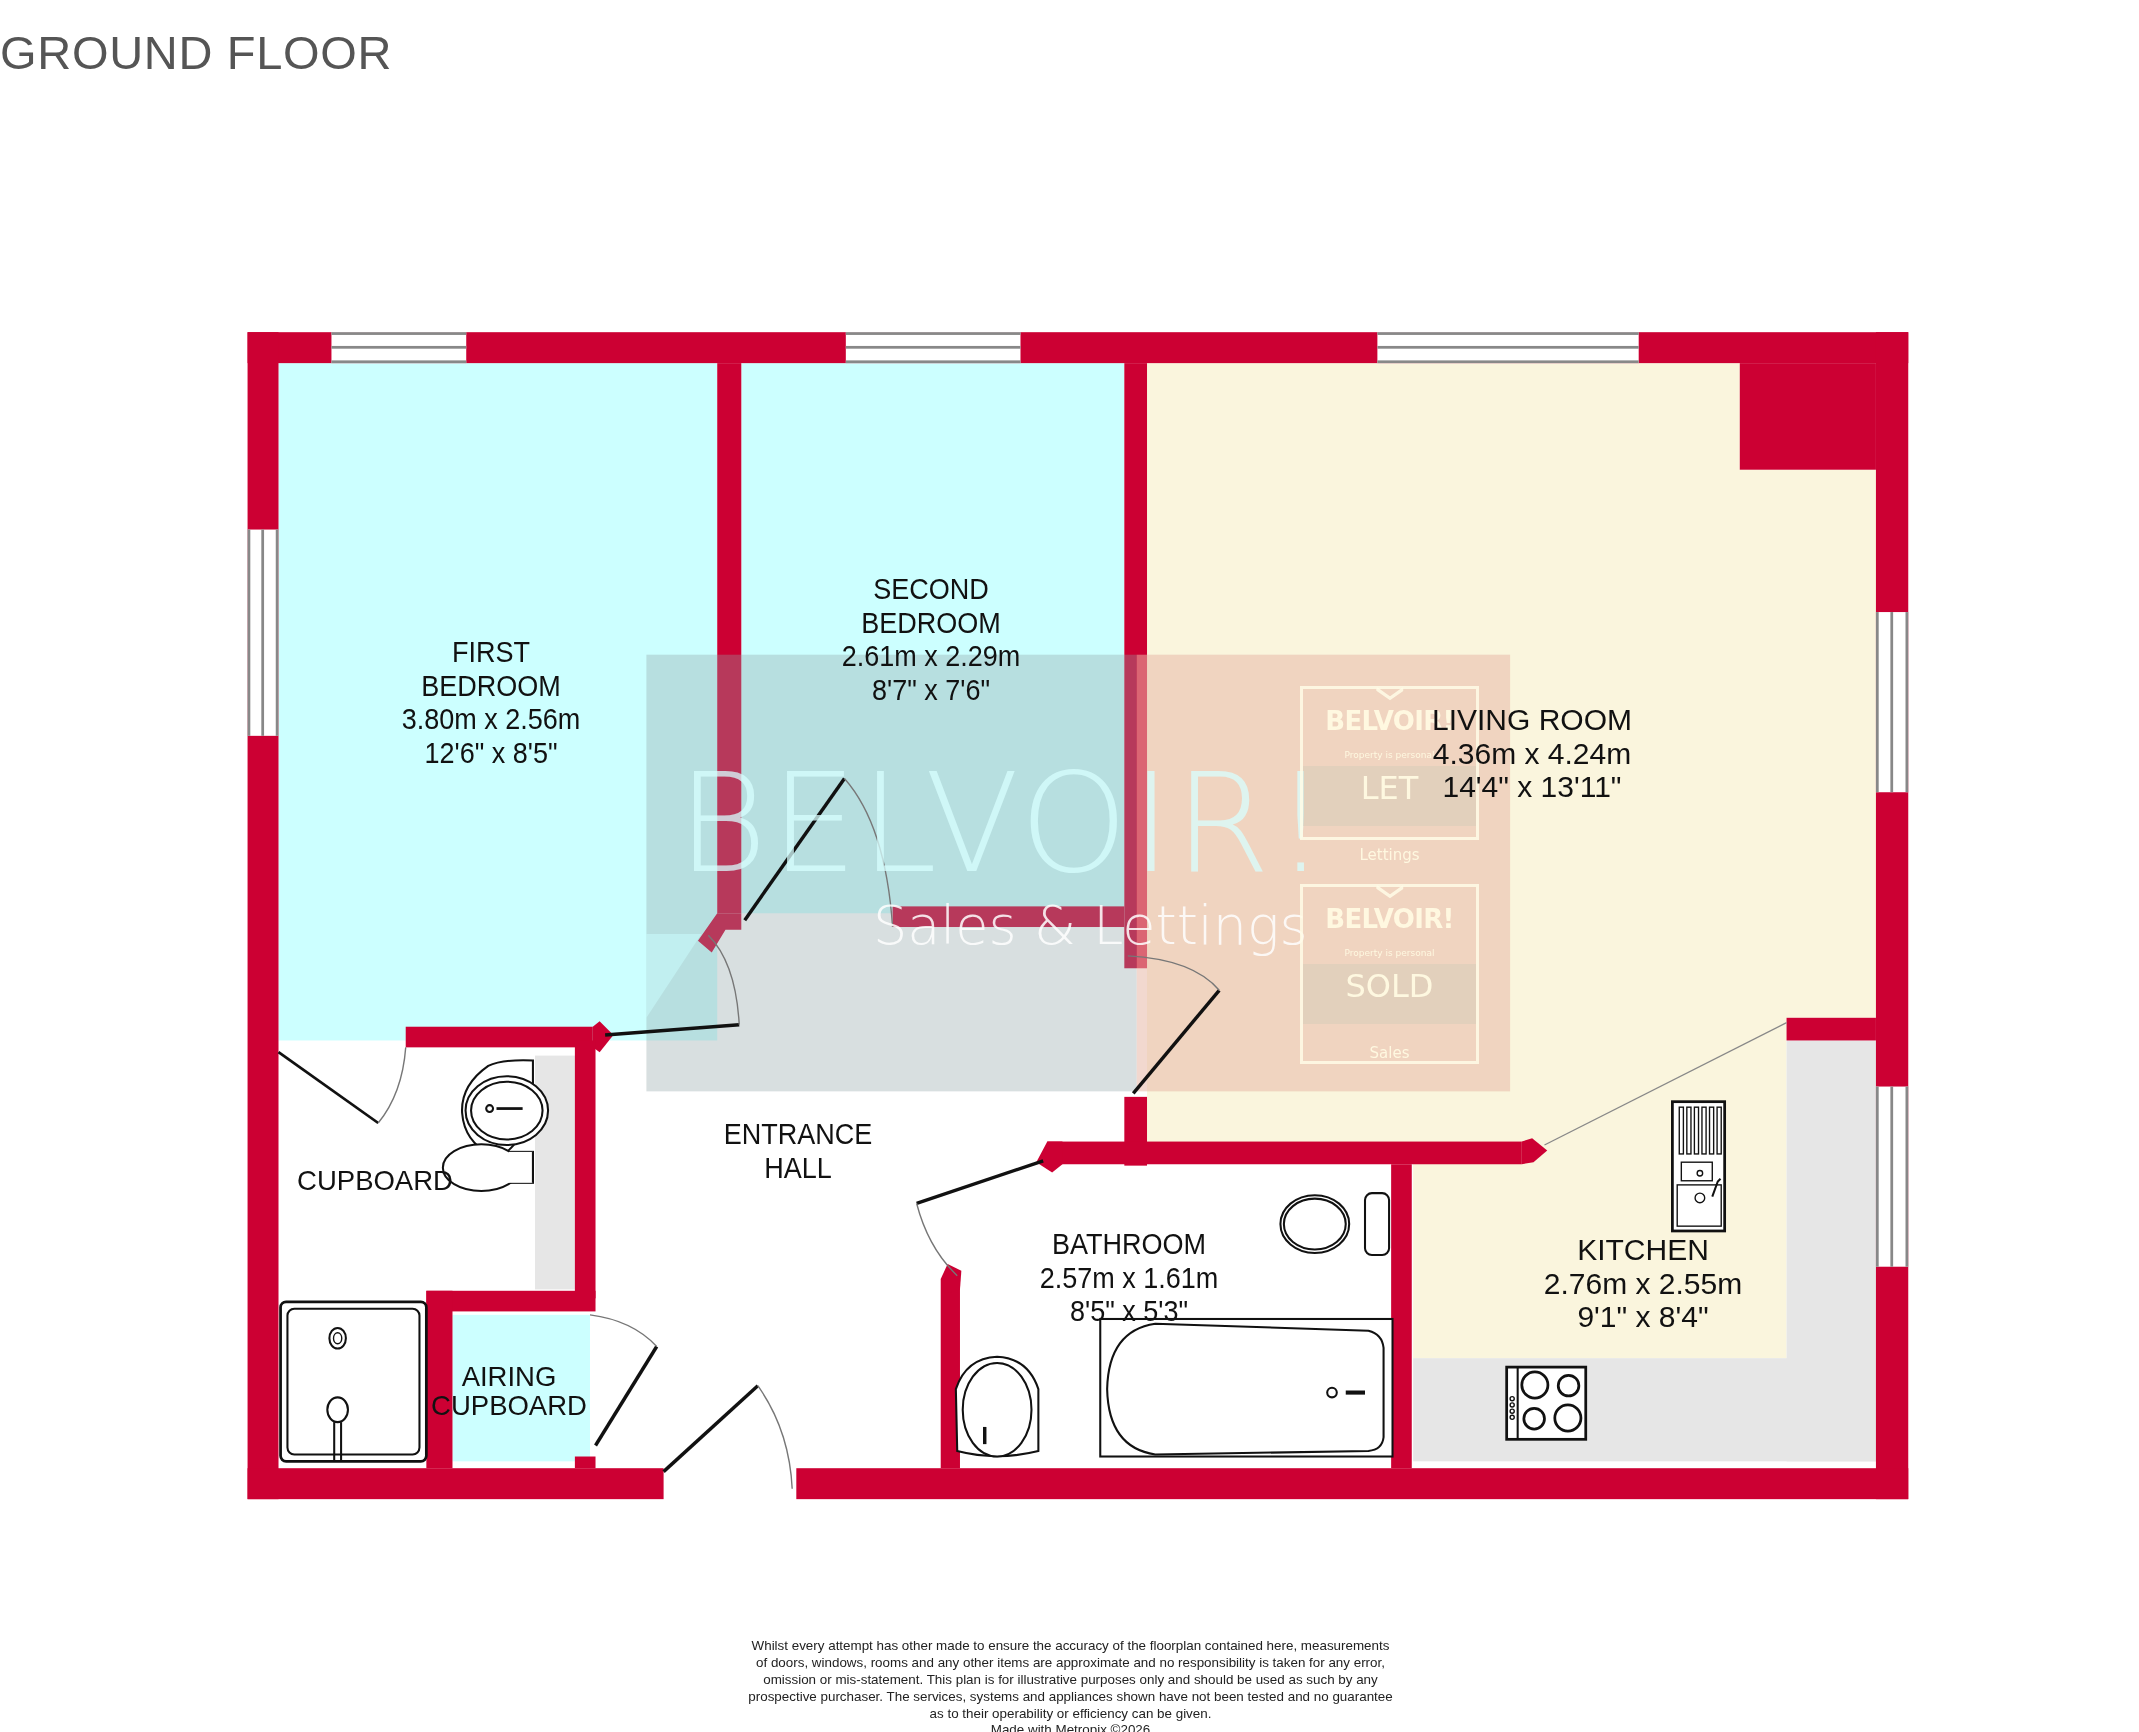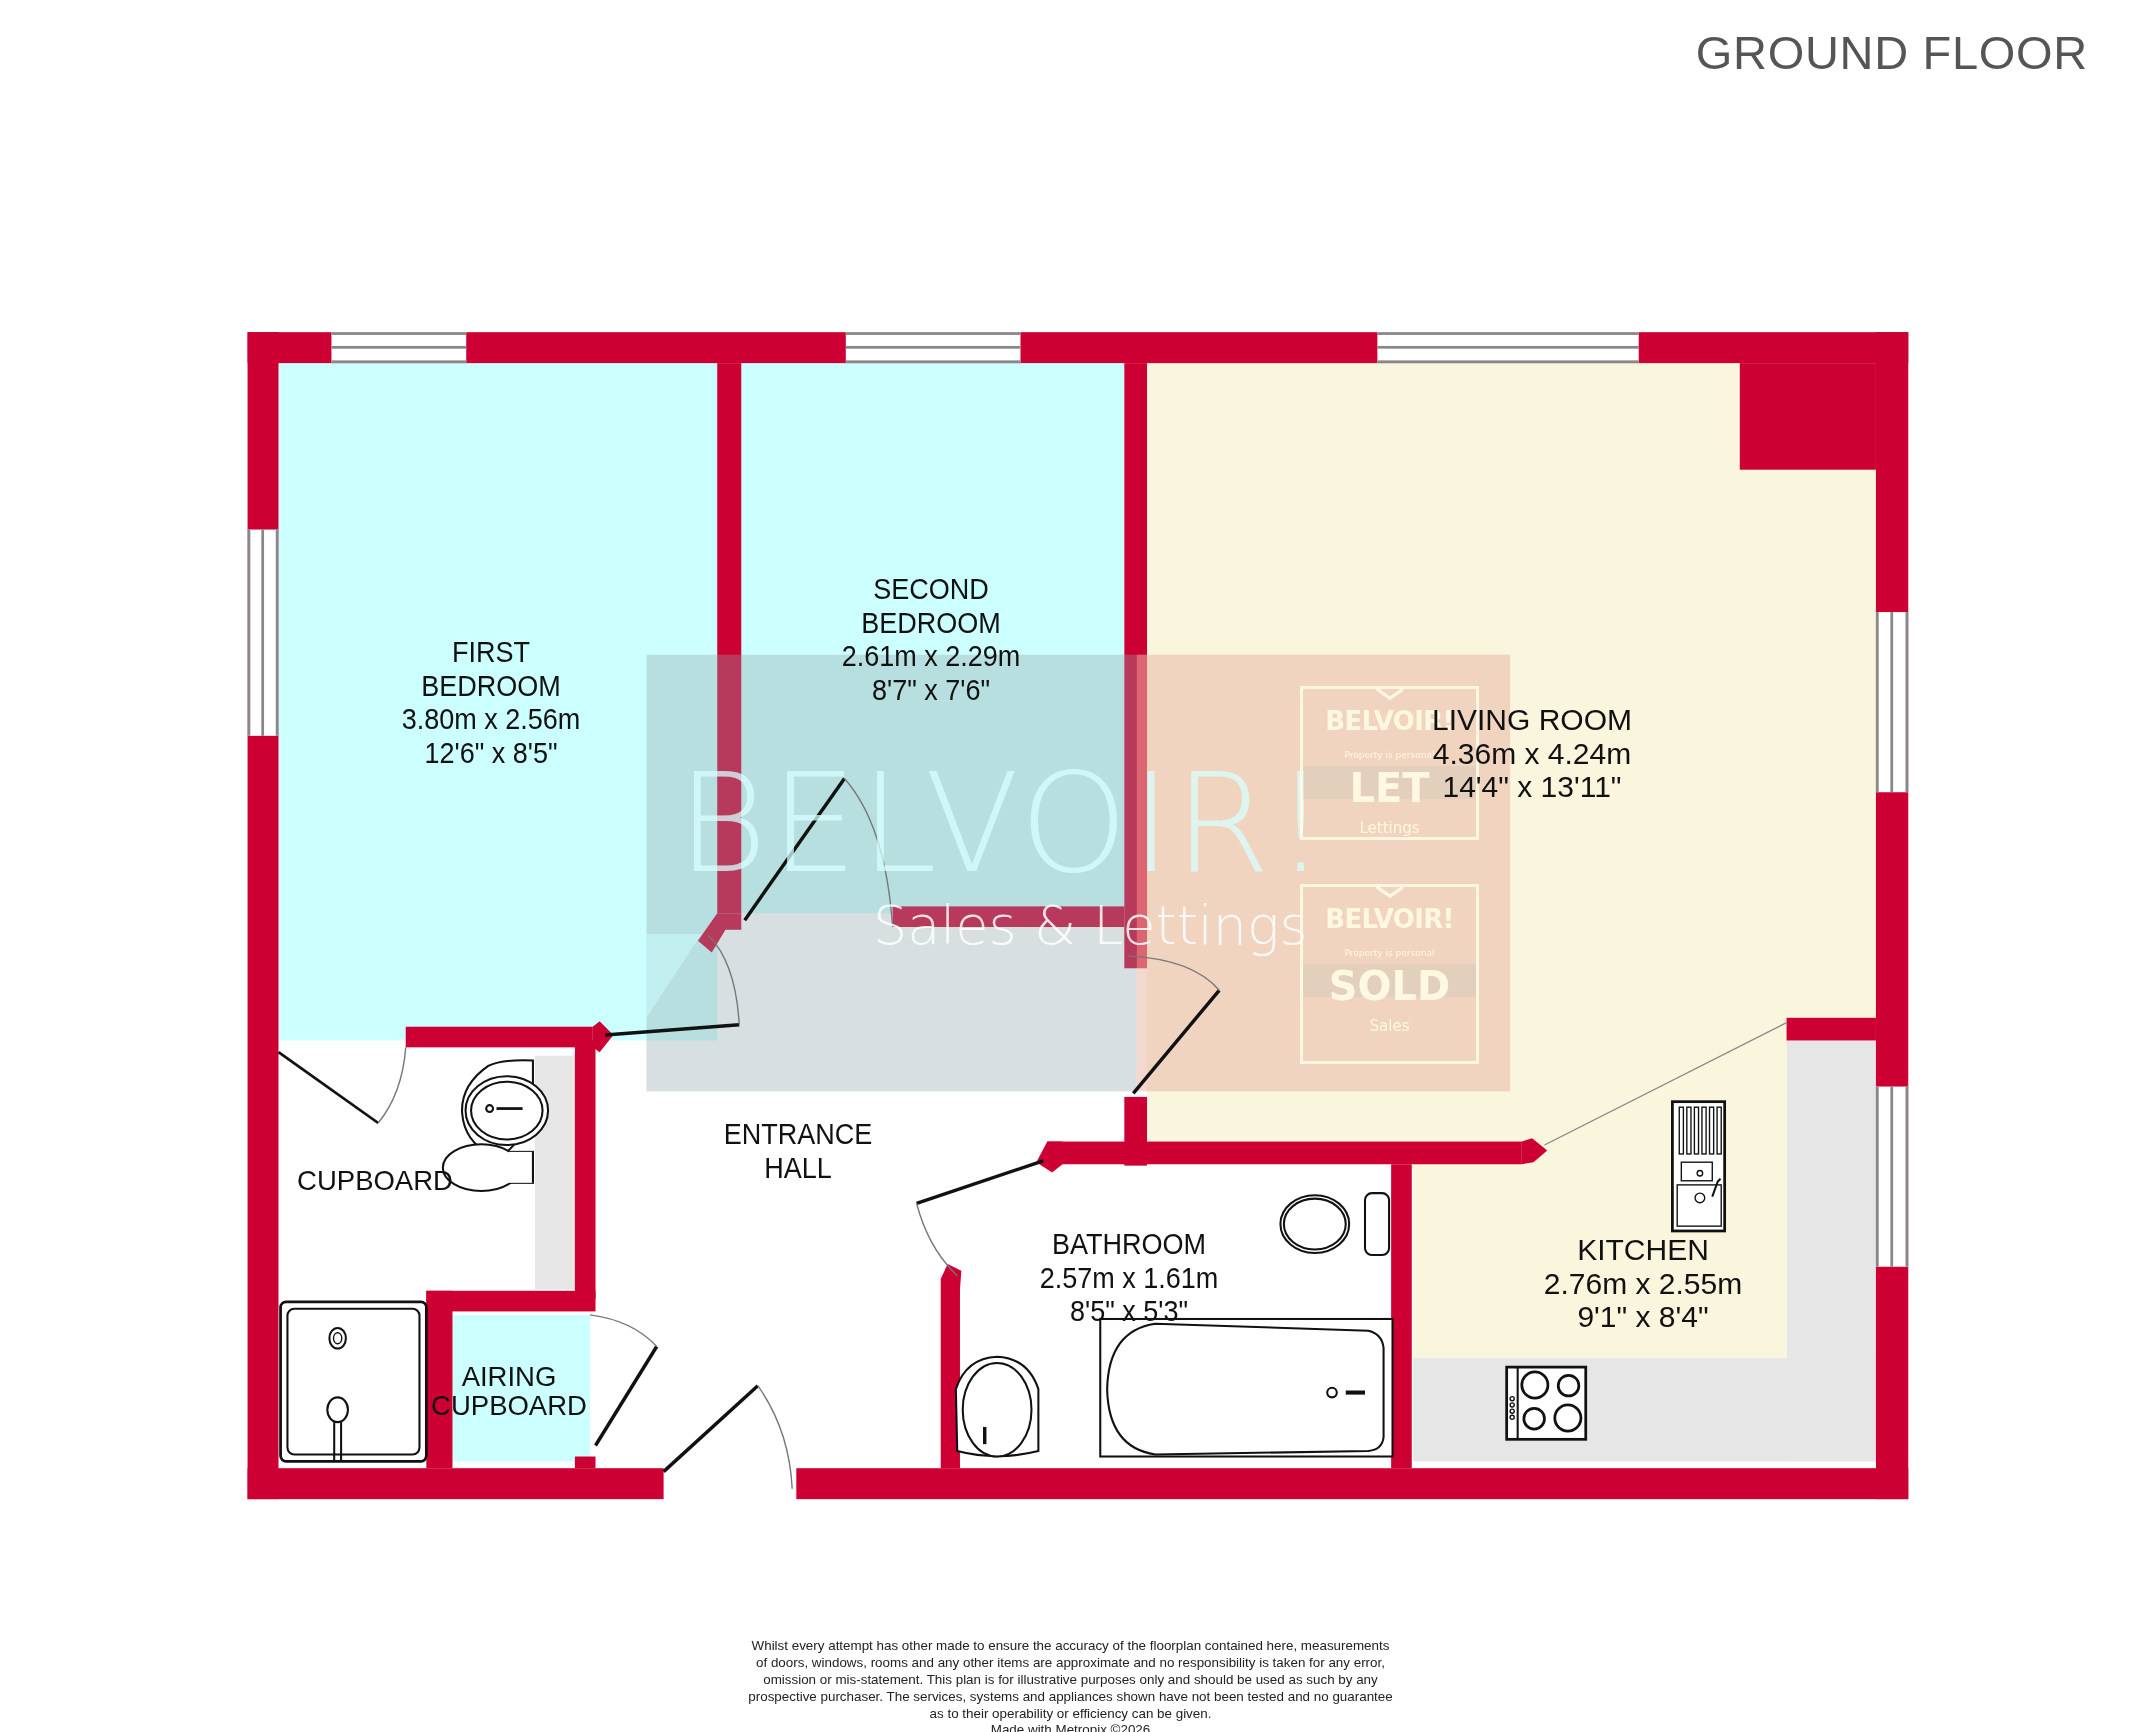--- a/index.html
+++ b/index.html
@@ -1,28 +1,28 @@
 <!DOCTYPE html>
 <html style="font-size:11px"><head>
 <meta charset="utf-8">
 <style>
   html, body { margin: 0; padding: 0; background: #ffffff; }
   body { width: 2140px; height: 1733px; position: relative; overflow: hidden; font-family: "Liberation Sans", sans-serif; }
-  .title { position: absolute; left: 0; width: 2088px; top: 25px; text-align: right; font-size: 47px; color: #555555; letter-spacing: 0.7px; }
+  .title { position: absolute; left: 0; width: 2088px; top: 25px; text-align: left; font-size: 47px; color: #555555; letter-spacing: 0.7px; }
   svg.plan { position: absolute; left: 0; top: 0; }
   .room-label { position: absolute; text-align: center; color: #111111; line-height: 1.12; font-size: 30px; transform: translateX(-50%); white-space: nowrap; }
   .room-label.condensed { transform: translateX(-50%) scaleX(0.9); }
   .room-label div { }
   .disclaimer { position: absolute; left: 688px; width: 765px; top: 1638px; text-align: center; font-size: 13.4px; line-height: 1.26; color: #222222; }
   .disclaimer .made { margin-top: 0; }
   .wm-word { position: absolute; font-family: "DejaVu Sans", sans-serif; font-weight: 300; color: #ffffff; opacity: 0.78; white-space: nowrap; }
   .badge { position: absolute; border: 3.4px solid rgba(255,252,230,0.85); box-sizing: border-box; text-align: center; color: rgba(255,250,225,0.95); font-family: "DejaVu Sans", sans-serif; }
   .badge .brand { font-size: 26px; font-weight: bold; margin-top: 16.5px; letter-spacing: -0.7px; }
   .badge .tag { font-size: 9px; margin-top: 14px; }
-  .badge .band { background: rgba(200,200,180,0.35); margin: 6.9px 0 0 0; height: 33px; line-height: 45px; font-size: 40px; font-weight: bold; }
+  .badge .band { background: rgba(200,200,180,0.35); margin: 6.9px 0 0 0; height: 60px; line-height: 45px; font-size: 32px; font-weight: normal; }
   .badge .sub { font-size: 15px; margin-top: 20px; }
   .badge .notch { position: absolute; left: 50%; top: -3.4px; width: 27.5px; height: 15px; transform: translateX(-50%); }
 </style>
 </head>
 <body>
 
 <div class="title">GROUND FLOOR</div>
 
 <svg class="plan" width="2140" height="1733" viewBox="0 0 3112 2520">
 

